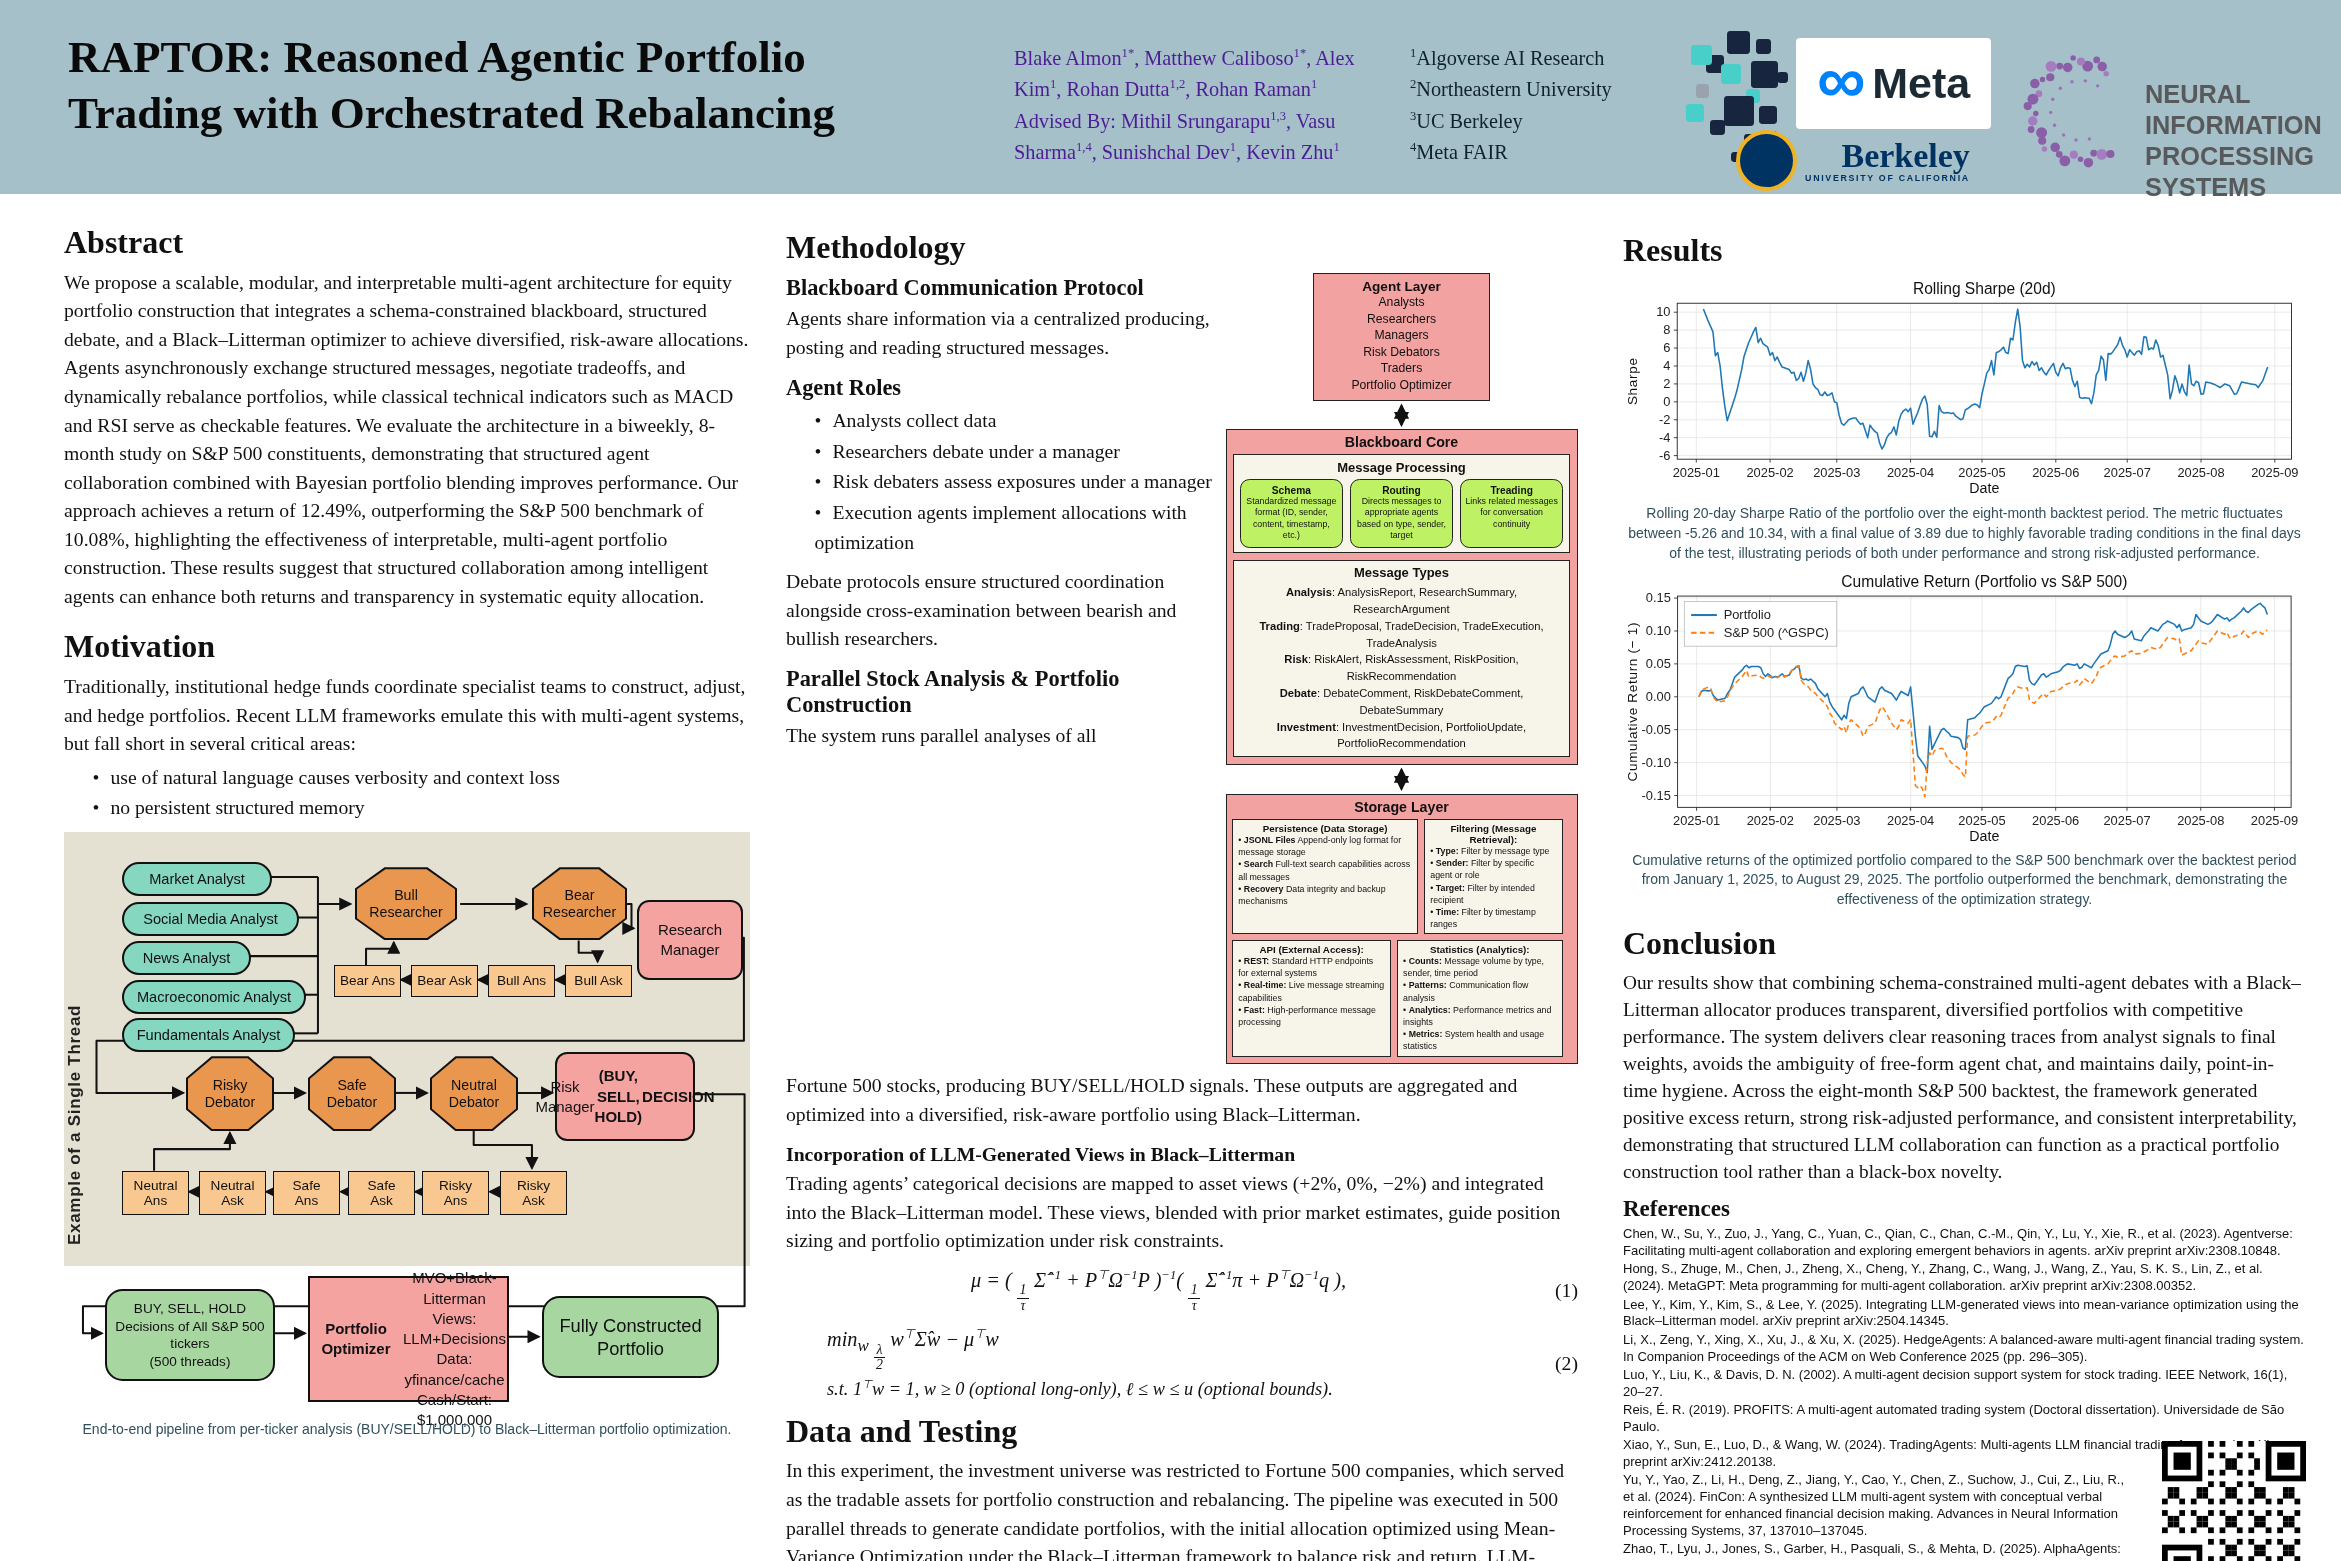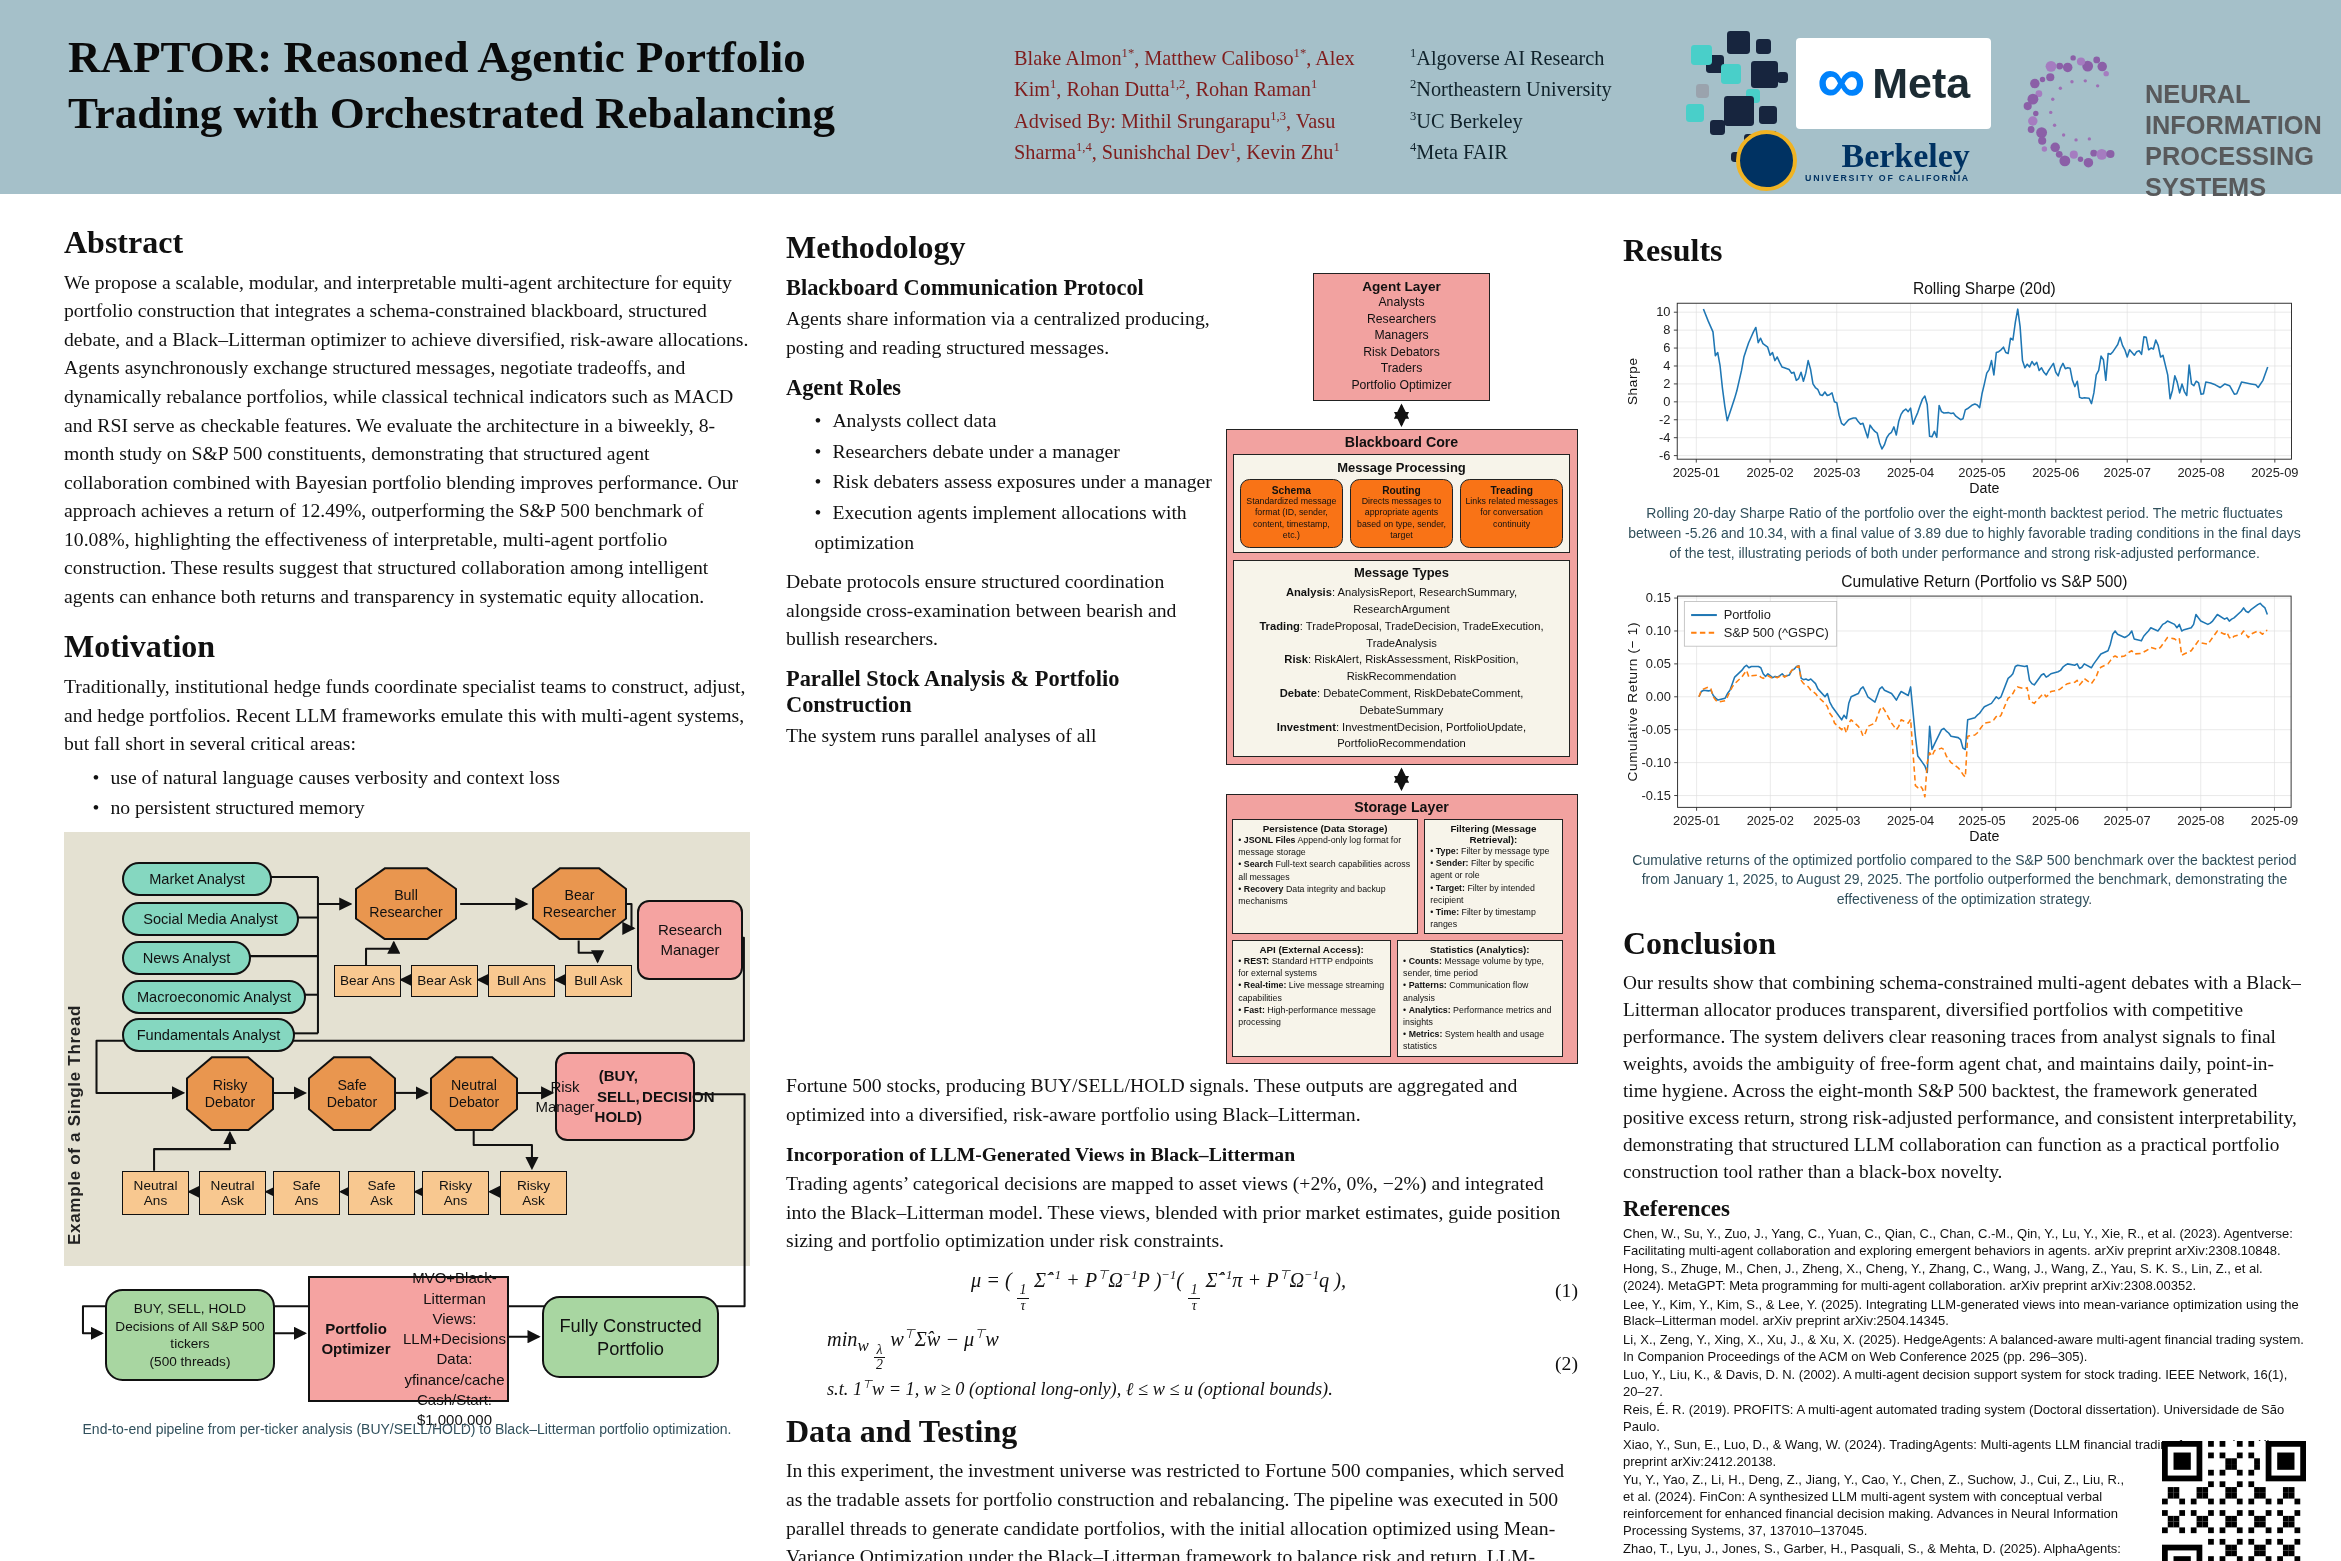--- a/index.html
+++ b/index.html
@@ -2,21 +2,21 @@
 <html style="font-size:11px"><head>
 <meta charset="utf-8">
 <title>RAPTOR Poster</title>
 <style>
   html,body{margin:0;padding:0;background:#ffffff;}
   #poster{position:relative;width:2342px;height:1561px;background:#ffffff;
           font-family:"Liberation Serif",serif;color:#111;overflow:hidden;}
   
   #header{position:absolute;left:0;top:0;width:2342px;height:194px;background:#a5c0c9;}
   #title{position:absolute;left:68px;top:28.5px;font-size:45px;font-weight:bold;line-height:1.25;color:#0a0a0a;}
-  #authors{position:absolute;left:1014px;top:43px;width:393px;font-size:20.3px;line-height:1.55;color:#7f1d1d;}
+  #authors{position:absolute;left:1014px;top:43px;width:393px;font-size:20.3px;line-height:1.55;color:#4c1d95;}
   #affils{position:absolute;left:1410px;top:43px;width:271px;font-size:20.3px;line-height:1.55;color:#10222b;}
   sup{font-size:.62em;}
   
   #algoverse-logo{position:absolute;left:1686px;top:31px;width:102px;height:139px;}
   .px{position:absolute;border-radius:3.4px;}
   #meta-logo{position:absolute;left:1796px;top:38px;width:195px;height:91px;background:#fff;border-radius:4.1px;
              display:flex;align-items:center;justify-content:center;gap:6.8px;font-family:"Liberation Sans",sans-serif;}
   #meta-inf{color:#0082fb;font-size:68px;line-height:0.7;font-weight:bold;transform:translateY(-4.1px);}
   #meta-word{color:#1c2b33;font-size:43px;font-weight:bold;}
   #berkeley-logo{position:absolute;left:1736px;top:130px;width:258px;height:61px;display:flex;align-items:center;text-align:right;}
@@ -61,21 +61,21 @@
   .bb-pink{background:#f2a2a0;border:1.7px solid #222;}
   #bb-agent{width:169px;margin:0 auto;text-align:center;padding:5.4px 2.7px 6.8px 2.7px;}
   #bb-agent .t{font-size:13.6px;font-weight:bold;}
   #bb-agent .i{font-size:12.2px;line-height:1.35;}
   .varrow{height:28.5px;display:flex;justify-content:center;}
   .bb-core{padding:4.1px 6.8px 6.8px 6.8px;}
   .bb-title{text-align:center;font-size:14.2px;font-weight:bold;margin-bottom:4.1px;}
   .cream{background:#f7f4ea;border:1.4px solid #222;padding:4.1px 5.4px;}
   .cream .ct{text-align:center;font-size:13px;font-weight:bold;margin-bottom:4.1px;}
   #bb-proc-row{display:flex;gap:6.8px;justify-content:space-between;}
-  .gbox{background:#f97316;border:1.4px solid #222;border-radius:9.5px;width:31.5%;padding:5.4px 4.1px;text-align:center;}
+  .gbox{background:#bef264;border:1.4px solid #222;border-radius:9.5px;width:31.5%;padding:5.4px 4.1px;text-align:center;}
   .gbox .gt{font-size:10.2px;font-weight:bold;}
   .gbox .gb{font-size:8.8px;line-height:1.3;}
   #bb-types{margin-top:6.8px;}
   #bb-types .ln{font-size:11.2px;line-height:1.5;text-align:center;}
   #bb-storage{margin-top:0;padding:4.1px 5.4px 6.8px 5.4px;}
   .st-grid{display:flex;flex-wrap:wrap;gap:5.4px;}
   .st-box{background:#f7f4ea;border:1.4px solid #222;padding:3.4px 5.4px;}
   .st-box .stt{text-align:center;font-size:9.8px;font-weight:bold;}
   .st-box .sti{font-size:8.8px;line-height:1.38;}
   

